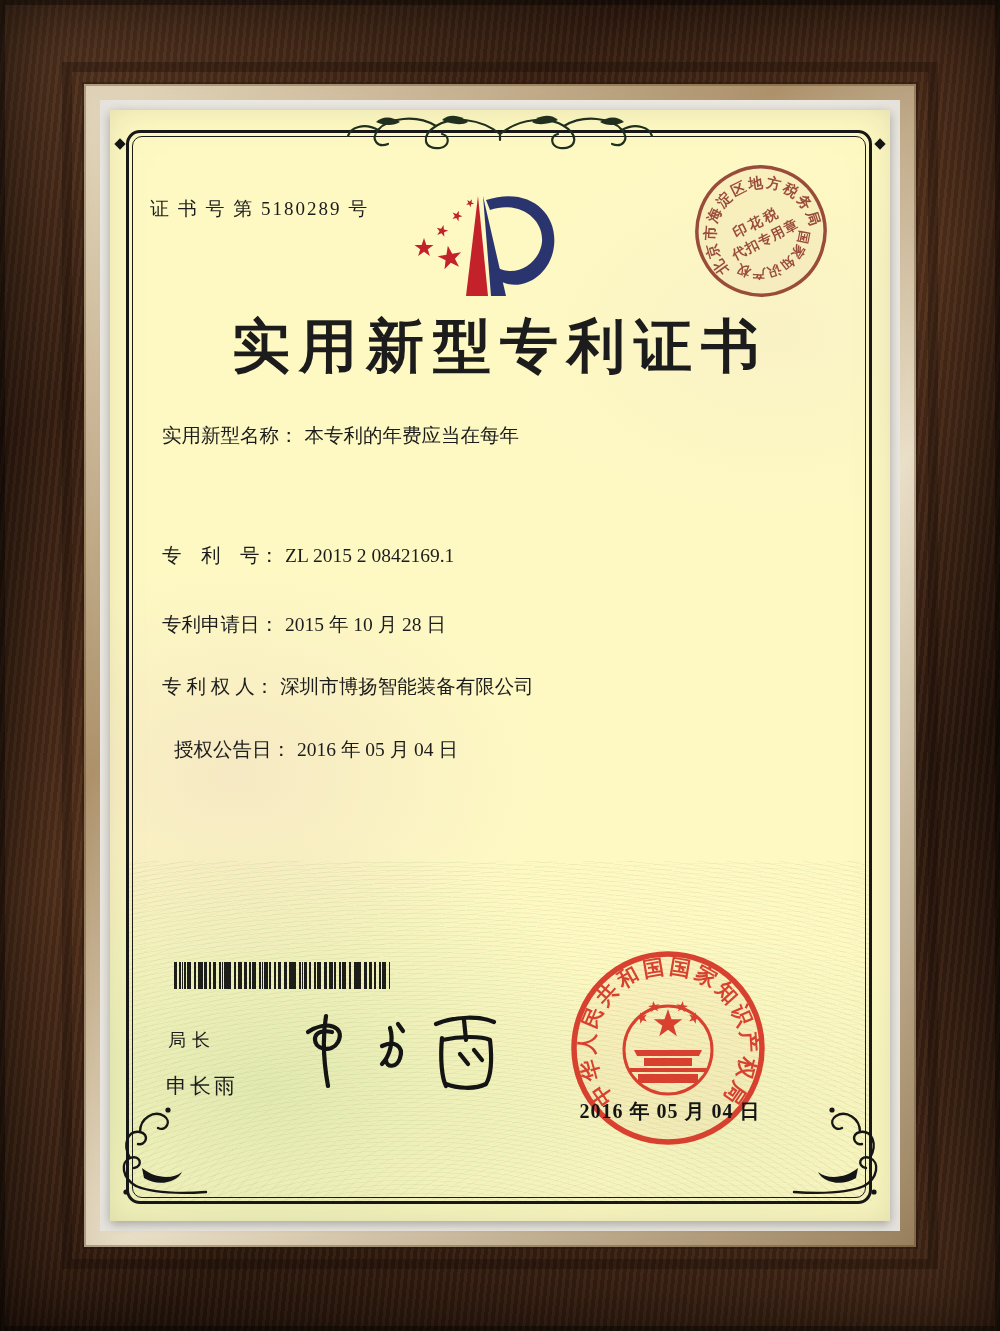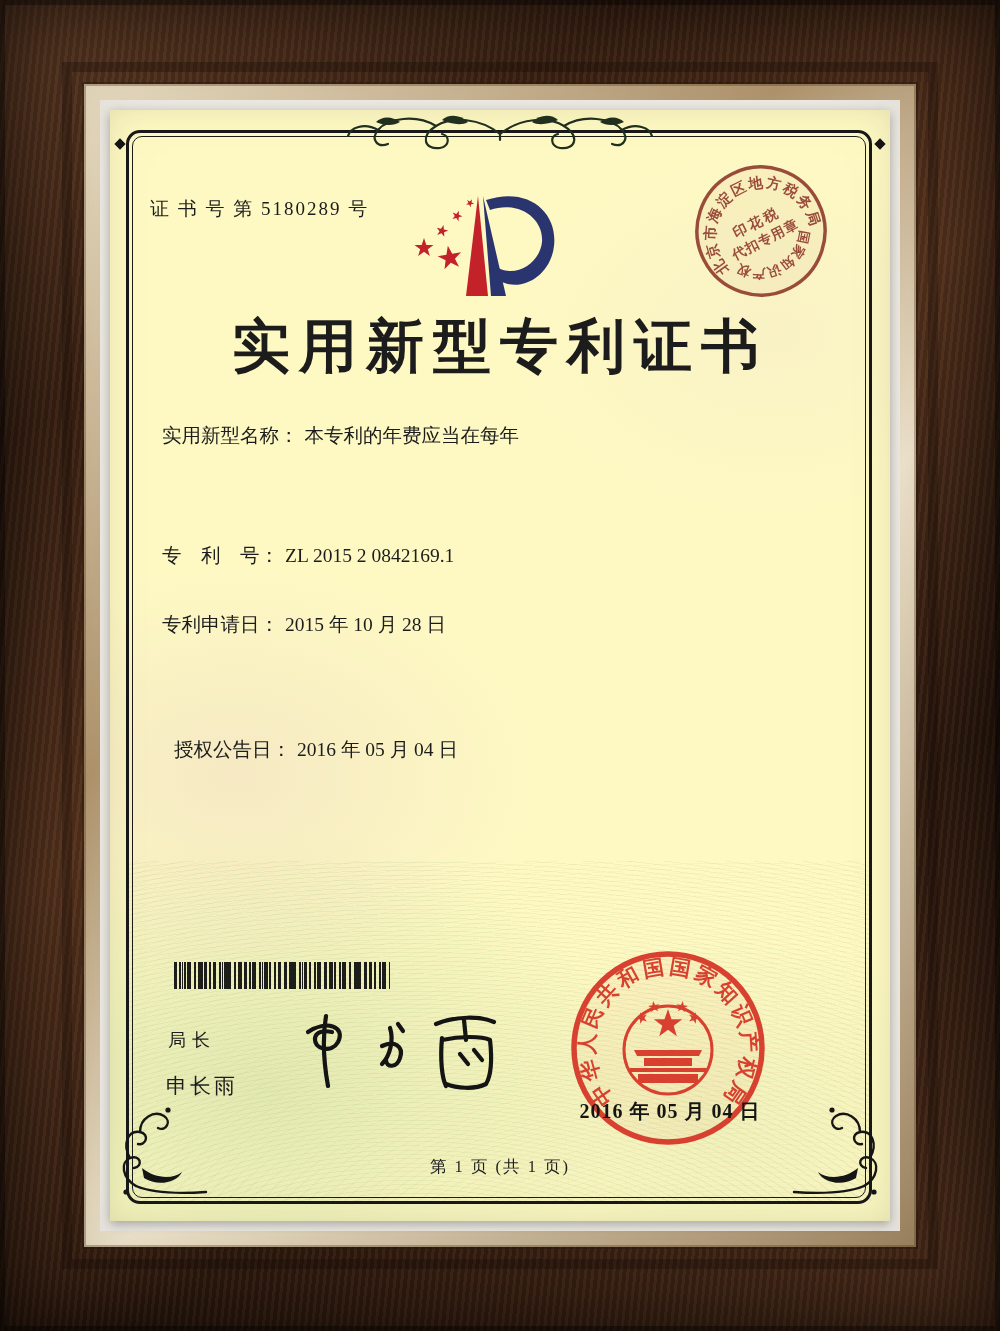--- a/index.html
+++ b/index.html
@@ -155,20 +155,23 @@
 
       <div class="field" style="top:312px;">
         <span>实用新型名称：</span><span class="fv">本专利的年费应当在每年</span>
       </div>
       <div class="field" style="top:432px;">
         <span>专　利　号：</span><span class="fv">ZL 2015 2 0842169.1</span>
       </div>
       <div class="field" style="top:501px;">
         <span>专利申请日：</span><span class="fv">2015 年 10 月 28 日</span>
       </div>
+      <div class="field" style="top:563px;">
+        <span>专 利 权 人：</span><span class="fv">深圳市博扬智能装备有限公司</span>
+      </div>
       <div class="field" style="top:626px;margin-left:12px;">
         <span>授权公告日：</span><span class="fv">2016 年 05 月 04 日</span>
       </div>
 
       <div class="paragraphs">
       </div>
 
       <div class="barcode"></div>
 
       <div class="signer-title">局长</div>
@@ -210,17 +213,16 @@
               <path d="M66,102 L134,102 L131,108 L69,108 Z"></path>
               <rect x="76" y="110" width="48" height="8"></rect>
               <rect x="62" y="120" width="76" height="4"></rect>
               <rect x="70" y="126" width="60" height="9"></rect>
             </g>
           </g>
         </g>
       </svg>
       <div class="seal-date">2016 年 05 月 04 日</div>
 
-      <div class="page-footer">第 1 页 (共 1 页)</div>
     </div>
   </div>
   <div class="vignette"></div>
 </div>
 
 </body></html>

